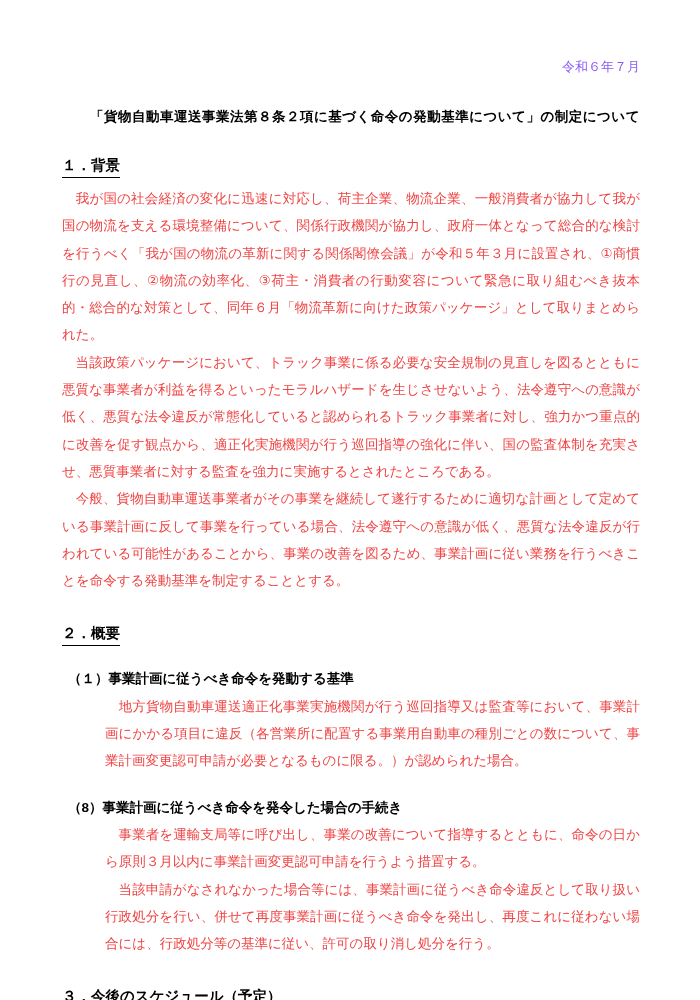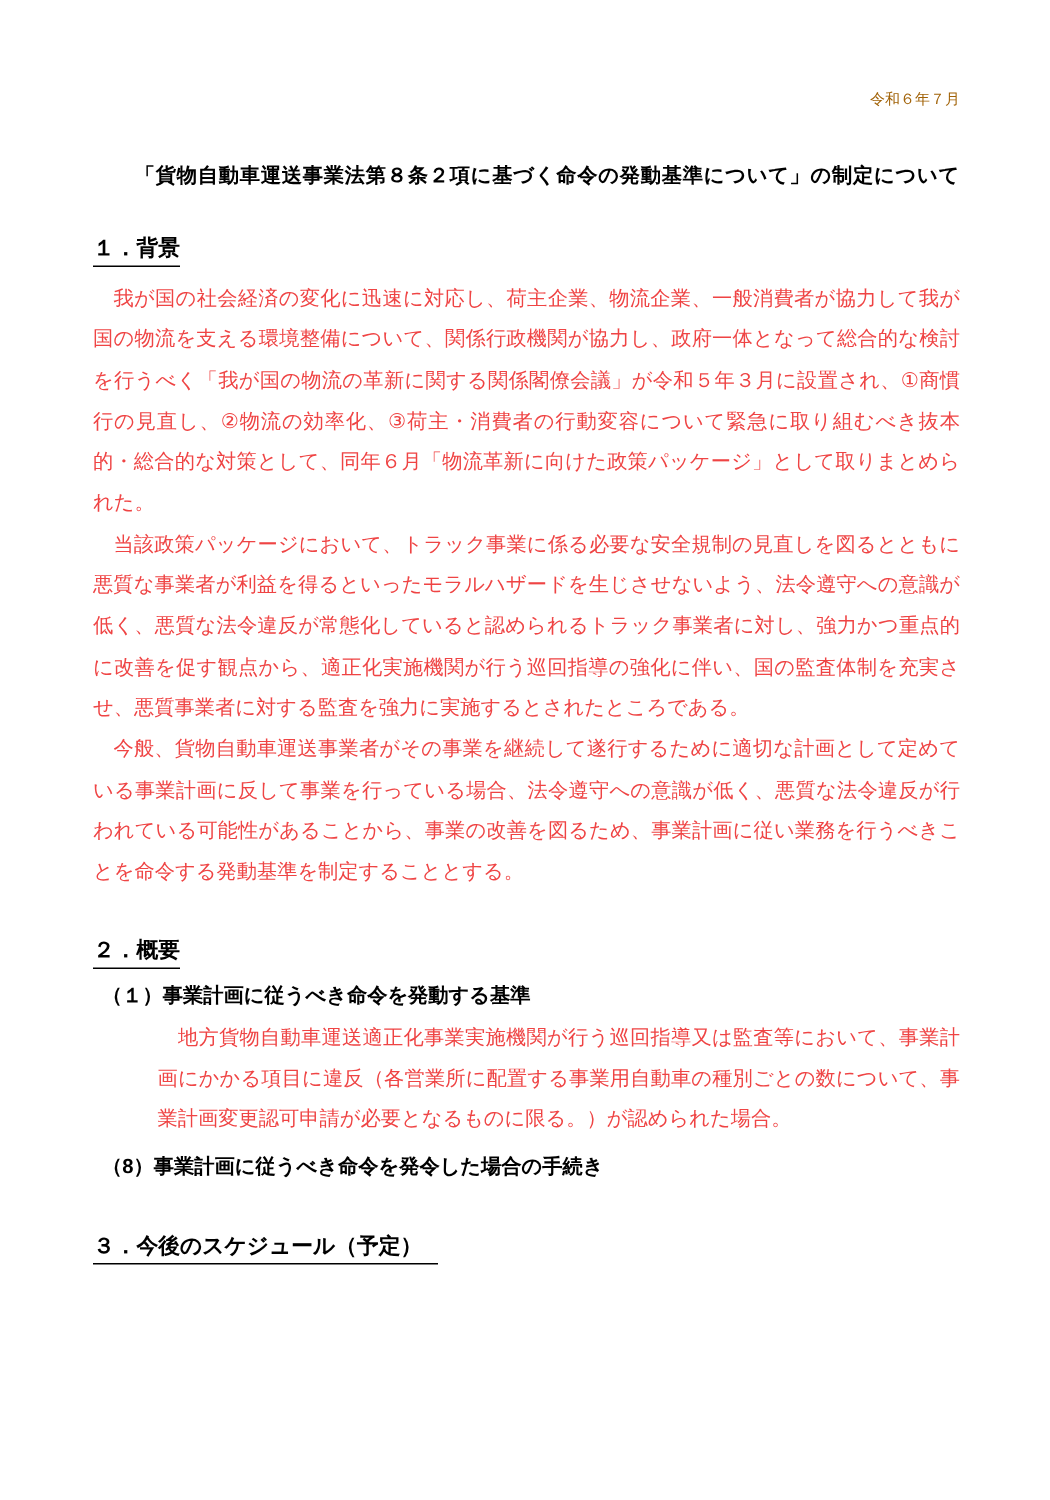--- a/index.html
+++ b/index.html
@@ -16,23 +16,23 @@
   }
   .page {
     box-sizing: border-box;
     width: 700px;
     height: 1000px;
     padding: 52px 60px 0 62px;
     background: #ffffff;
   }
   .doc-header {
     text-align: right;
-    font-size: 10px;
+    font-size: 13px;
     line-height: 30px;
-    color: #a16207;
+    color: #8b5cf6;
   }
   .doc-title {
     margin-top: 26px;
     text-align: right;
     font-size: 13.5px;
     font-weight: bold;
     color: #000000;
     letter-spacing: 0.5px;
   }
   .section {
@@ -58,21 +58,21 @@
     text-align: justify;
     color: #ef4444;
   }
   p.para {
     margin: 0;
   }
   .sec1-body {
     margin-top: 7px;
   }
   .sub-heading {
-    margin-top: 4px;
+    margin-top: 19px;
     margin-left: 6px;
     font-size: 13.5px;
     font-weight: bold;
     line-height: 27.3px;
     color: #000000;
   }
   .sub-body {
     margin-left: 43px;
   }
 </style>
@@ -102,20 +102,24 @@
     <div class="sec-heading">
       <span class="u">２．概要</span>
     </div>
 
     <div class="sub-heading">（１）事業計画に従うべき命令を発動する基準</div>
     <div class="body-text sub-body">
       <p class="para">　地方貨物自動車運送適正化事業実施機関が行う巡回指導又は監査等において、事業計画にかかる項目に違反（各営業所に配置する事業用自動車の種別ごとの数について、事業計画変更認可申請が必要となるものに限る。）が認められた場合。</p>
     </div>
 
     <div class="sub-heading">（8）事業計画に従うべき命令を発令した場合の手続き</div>
+    <div class="body-text sub-body">
+      <p class="para">　事業者を運輸支局等に呼び出し、事業の改善について指導するとともに、命令の日から原則３月以内に事業計画変更認可申請を行うよう措置する。</p>
+      <p class="para">　当該申請がなされなかった場合等には、事業計画に従うべき命令違反として取り扱い行政処分を行い、併せて再度事業計画に従うべき命令を発出し、再度これに従わない場合には、行政処分等の基準に従い、許可の取り消し処分を行う。</p>
+    </div>
   </div>
 
   <div class="section">
     <div class="sec-heading">
       <span class="u ext">３．今後のスケジュール（予定）</span>
     </div>
 
   </div>
 
 </div>

